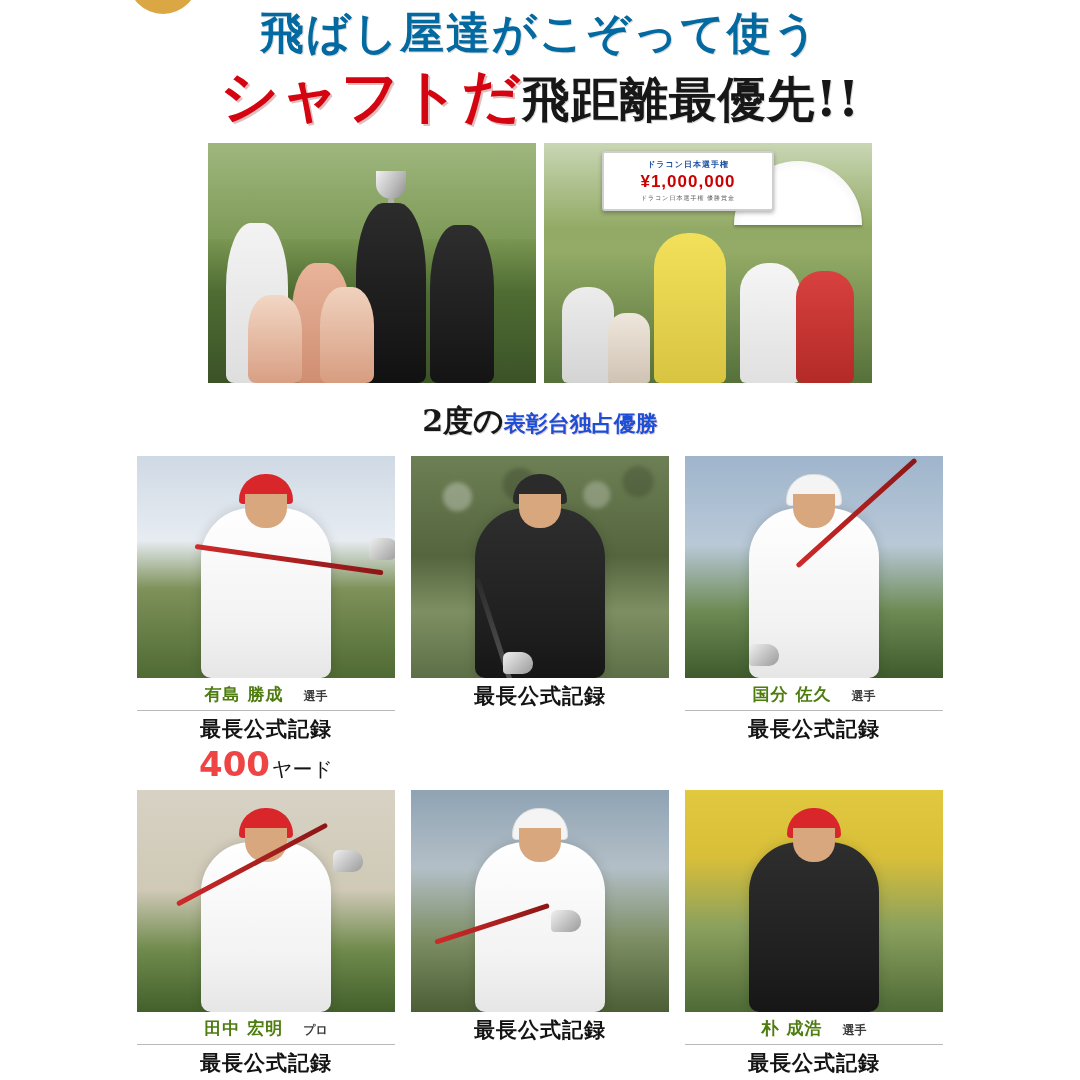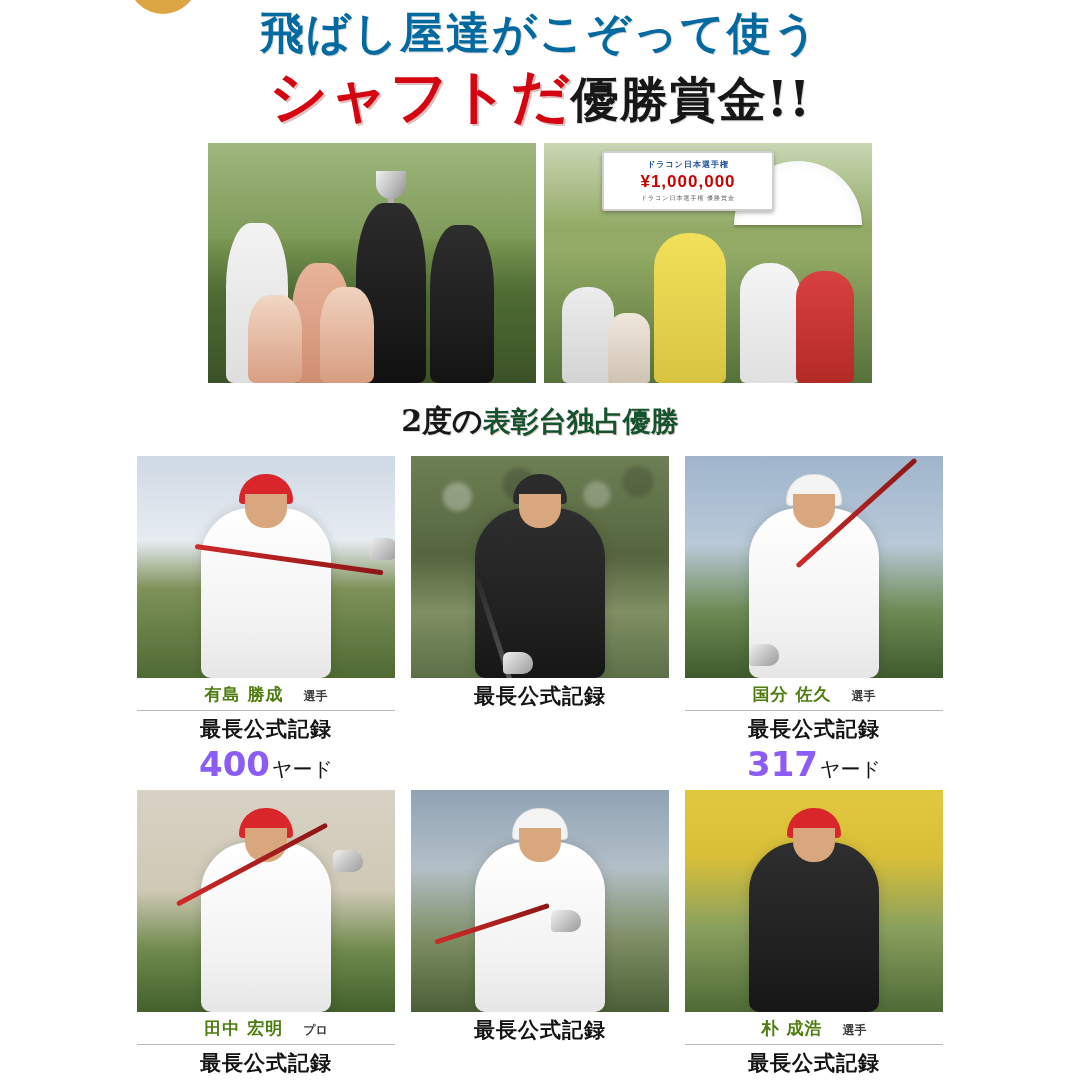--- a/index.html
+++ b/index.html
@@ -133,21 +133,21 @@
     margin-top: 18px;
     white-space: nowrap;
   }
   .subtitle .blk {
     font-family:"DejaVu Serif", serif;
     font-weight:bold; font-size:30px; color:#171717;
     text-shadow: 1px 1px 0 #dcdcdc;
   }
   .subtitle .red {
     font-family:"DejaVu Serif", serif;
-    font-weight:bold; font-size:28px; color:#14532d;
+    font-weight:bold; font-size:22px; color:#1d4ed8;
     text-shadow: 1px 1px 0 rgba(120,0,0,.2);
   }
 
   
   .players-grid {
     margin: 14px auto 0;
     width: 806px;
     display: grid;
     grid-template-columns: repeat(3, 258px);
     column-gap: 16px;
@@ -182,21 +182,21 @@
   }
   .record-value {
     text-align:center;
     margin-top: 1px;
     white-space: nowrap;
   }
   .record-num {
     font-family:"DejaVu Sans", sans-serif;
     font-weight:bold;
     font-size: 34px;
-    color:#8b5cf6;
+    color:#ef4444;
     letter-spacing: 0px;
   }
   .record-unit {
     font-family:"DejaVu Sans", sans-serif;
     font-weight:normal;
     font-size: 20px;
     color:#141414;
     margin-left: 2px;
   }
 
@@ -251,21 +251,21 @@
   }
 </style>
 </head>
 <body>
 
 <div class="corner-curl"></div>
 
 <div class="headline">
   <div class="headline-line1">飛ばし屋達がこぞって使う</div>
   <div class="headline-line2">
-    <span class="headline-red">シャフトだ</span><span class="headline-black">優勝賞金!!</span>
+    <span class="headline-red">シャフトだ</span><span class="headline-black">飛距離最優先!!</span>
   </div>
 </div>
 
 <div class="photo-row">
 
   <div class="trophy-photo left ph-left">
     <div class="sky"></div>
     <div class="trophy-cup">
       <div class="cup-bowl"></div>
       <div class="cup-stem"></div>
@@ -339,23 +339,20 @@
         <div class="cap white"></div>
         <div class="face"></div>
       </div>
       <div class="shaft" style="top:108px; left:112px; transform: rotate(-42deg); width:160px;"></div>
       <div class="club-head" style="top:188px; left:64px;"></div>
     </div>
     <div class="player-name">
       <span class="pname">国分 佐久</span><span class="psuffix">選手</span>
     </div>
     <div class="record-label">最長公式記録</div>
-    <div class="record-value">
-      <span class="record-num">317</span><span class="record-unit">ヤード</span>
-    </div>
   </div>
 
   <div class="player-card">
     <div class="player-photo bg-d">
       <div class="golfer">
         <div class="cap"></div>
         <div class="face"></div>
       </div>
       <div class="shaft" style="top:112px; left:40px; transform: rotate(-28deg); width:170px;"></div>
       <div class="club-head" style="top:60px; left:196px;"></div>

